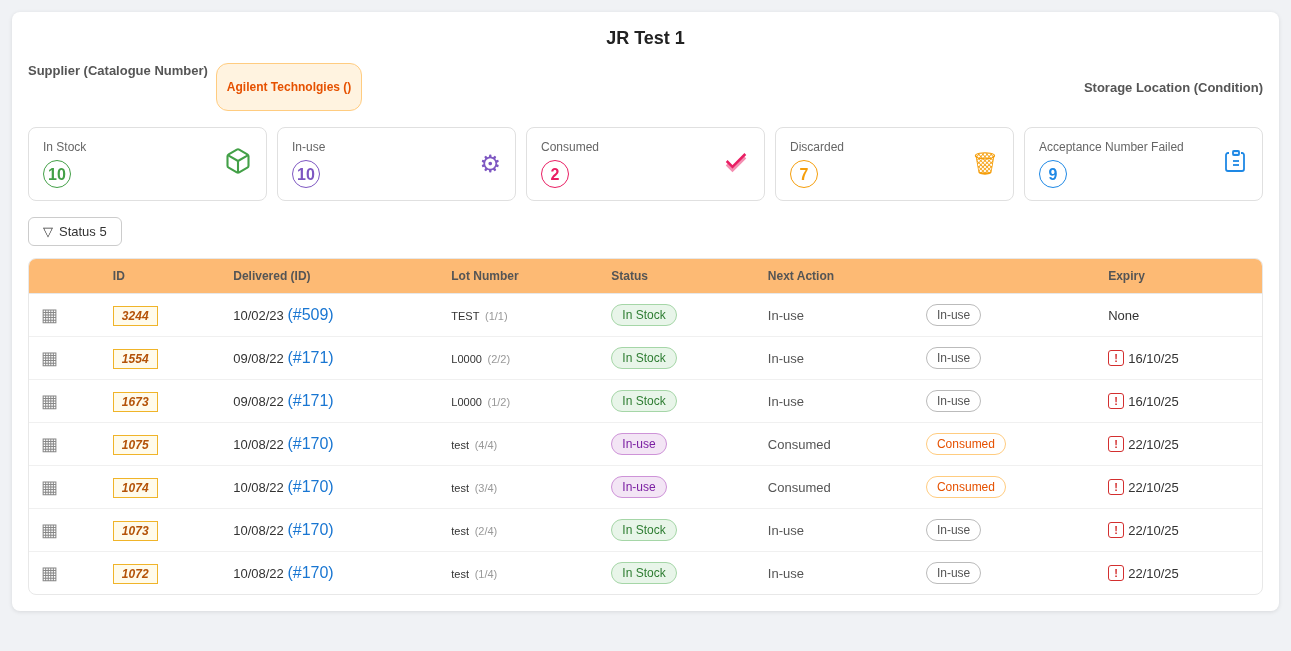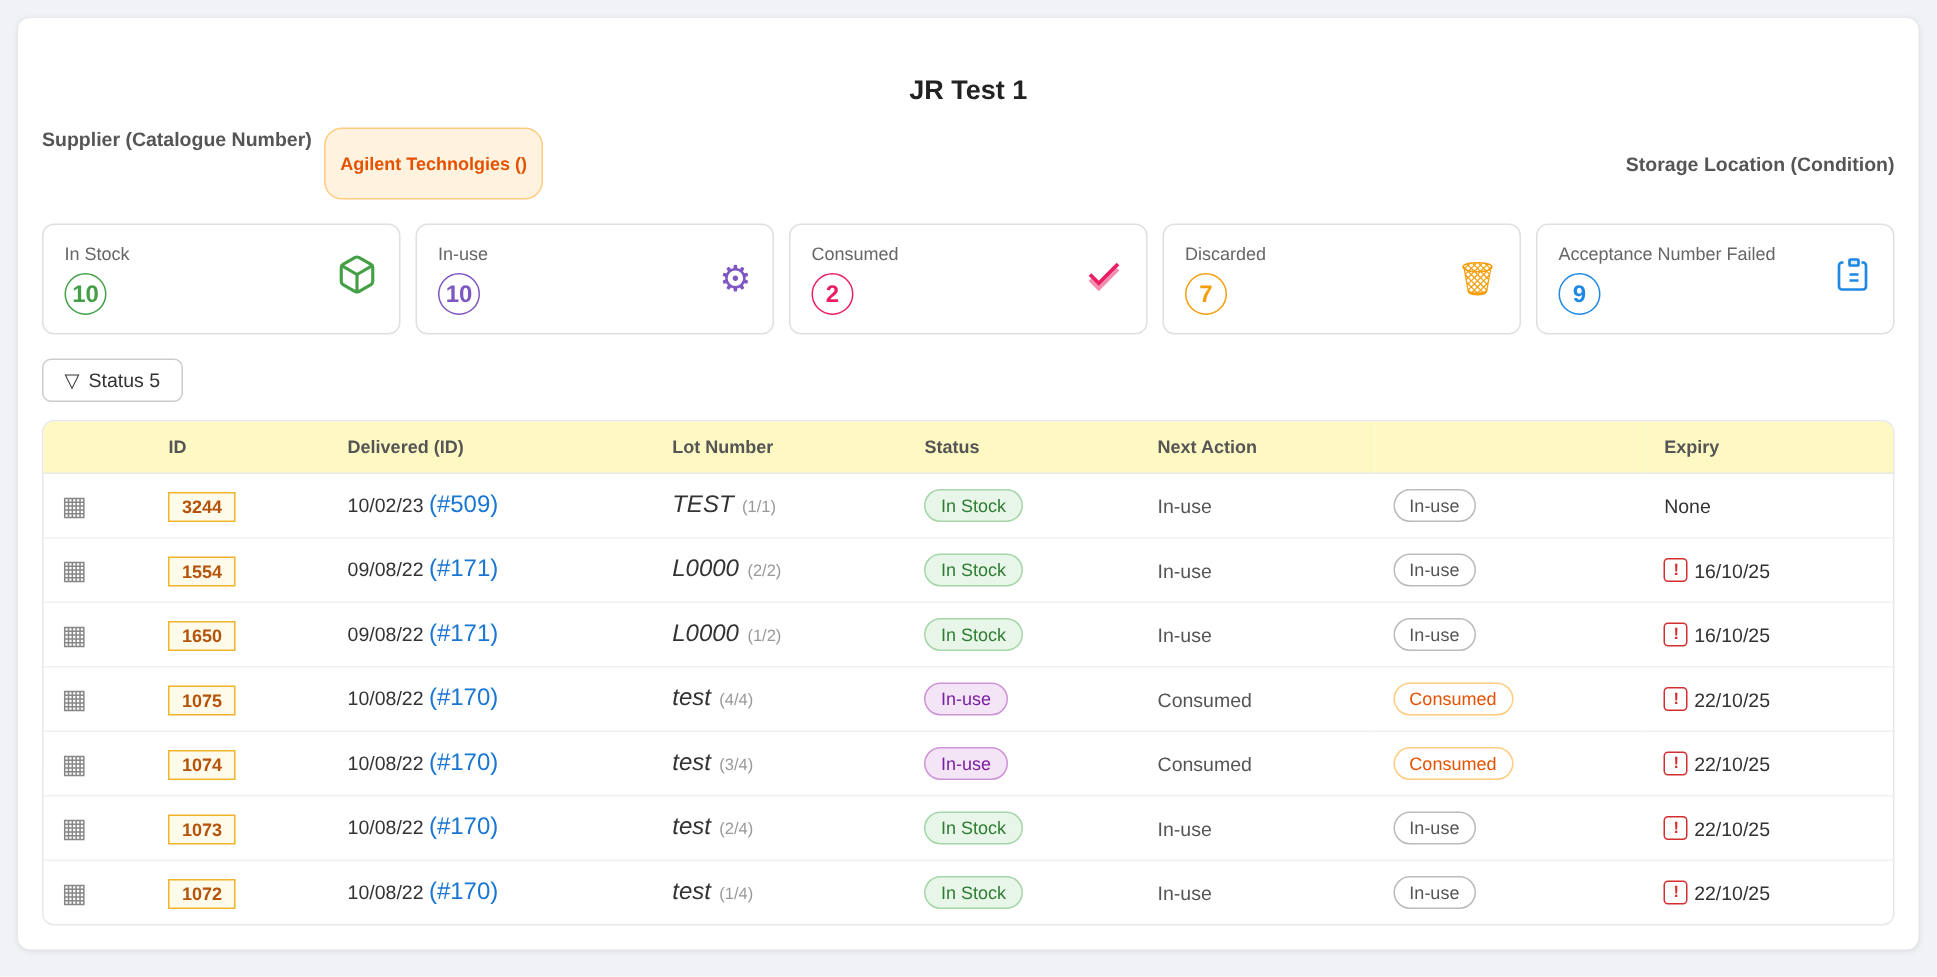--- a/index.html
+++ b/index.html
@@ -2,21 +2,21 @@
 <html><head>
   <meta charset="utf-8">
   <style>
     * { box-sizing: border-box; margin: 0; padding: 0; }
     body { font-family: -apple-system, BlinkMacSystemFont, 'Segoe UI', sans-serif; background: #f0f2f5; font-size: 13px; color: #333; }
 
     .page-wrapper { background: #f0f2f5; min-height: 651px; padding: 12px; }
 
     .main-card { background: #fff; border-radius: 8px; box-shadow: 0 1px 4px rgba(0,0,0,0.1); padding: 16px; }
 
-    .page-title { text-align: center; font-size: 18px; font-weight: 600; margin-bottom: 14px; color: #222; margin-top: 22px; }
+    .page-title { text-align: center; font-size: 18px; font-weight: 600; margin-bottom: 14px; color: #222; }
 
     .meta-row { display: flex; align-items: center; justify-content: space-between; margin-bottom: 16px; }
     .meta-item { display: flex; align-items: flex-start; gap: 8px; font-size: 13px; color: #555; font-weight: bold; }
     .badge-orange { background: #fff3e0; color: #e65100; border: 1px solid #ffcc80; border-radius: 12px; padding: 16px 10px; font-size: 12px; }
     .badge-blue { background: #e3f2fd; color: #1565c0; border: 1px solid #90caf9; border-radius: 12px; padding: 3px 10px; font-size: 12px; }
 
     .stats-row { display: flex; gap: 10px; margin-bottom: 16px; }
     .stat-card { flex: 1; border: 1px solid #e0e0e0; border-radius: 8px; padding: 12px 14px; display: flex; justify-content: space-between; align-items: center; background: #fff; }
     .stat-label { font-size: 12px; color: #666; margin-bottom: 6px; }
     .stat-count { display: inline-block; border-radius: 50%; width: 28px; height: 28px; line-height: 28px; text-align: center; font-size: 16px; font-weight: 600; }
@@ -27,30 +27,30 @@
     .count-blue2 { border: 1.5px solid #1e88e5; color: #1e88e5; }
 
     .stat-icon { font-size: 22px; }
 
     .filter-bar { margin-bottom: 12px; }
     .filter-btn { border: 1px solid #ccc; background: #fff; border-radius: 6px; padding: 6px 14px; font-size: 13px; cursor: pointer; display: inline-flex; align-items: center; gap: 6px; color: #333; }
 
     .table-wrapper { border: 1px solid #e8e8e8; border-radius: 8px; overflow: hidden; }
 
     table { width: 100%; border-collapse: collapse; }
-    thead tr { background: #fef9c3; }
+    thead tr { background: #fdba74; }
     th { padding: 10px 12px; text-align: left; font-weight: 600; font-size: 12px; color: #555; border-bottom: 1px solid #e8e8e8; }
     td { padding: 10px 12px; border-bottom: 1px solid #f0f0f0; vertical-align: middle; }
     tr:last-child td { border-bottom: none; }
 
-    .id-badge { border: 1px solid #f0b429; color: #b45309; background: #fffbeb; border-radius: 0; padding: 2px 8px; font-size: 12px; font-weight: 600; }
+    .id-badge { border: 1px solid #f0b429; color: #b45309; background: #fffbeb; border-radius: 0; padding: 2px 8px; font-size: 12px; font-weight: 600; font-style: italic; }
 
     .link-text { color: #1976d2; text-decoration: none; font-size: 16px; }
 
-    .lot-text { color: #333; font-size: 16px; font-style: italic; }
+    .lot-text { color: #333; font-size: 11px; }
     .lot-sub { color: #999; font-size: 11px; margin-left: 2px; }
 
     .status-pill { border-radius: 12px; padding: 3px 10px; font-size: 12px; font-weight: 500; display: inline-block; }
     .pill-instock { background: #e8f5e9; color: #2e7d32; border: 1px solid #a5d6a7; }
     .pill-inuse { background: #f3e5f5; color: #7b1fa2; border: 1px solid #ce93d8; }
 
     .action-pill { border-radius: 12px; padding: 3px 10px; font-size: 12px; font-weight: 500; display: inline-block; }
     .action-inuse { background: #fff; color: #555; border: 1px solid #bbb; }
     .action-consumed { background: #fff; color: #e65100; border: 1px solid #ffcc80; }
 
@@ -216,21 +216,21 @@
            <span class="expiry-warn">!</span>
            <span>16/10/25</span>
          </span>
               </td>
   </tr>
             <tr>
     <td>
       <span style="font-size:18px;color:#888;">▦</span>
     </td>
     <td>
-      <span class="id-badge">1650</span>
+      <span class="id-badge">1673</span>
     </td>
     <td>
       <span>09/08/22 </span>
       <a class="link-text" href="#">(#171)</a>
     </td>
     <td>
       <span class="lot-text">L0000</span>
       <span class="lot-sub">(1/2)</span>
     </td>
     <td>

